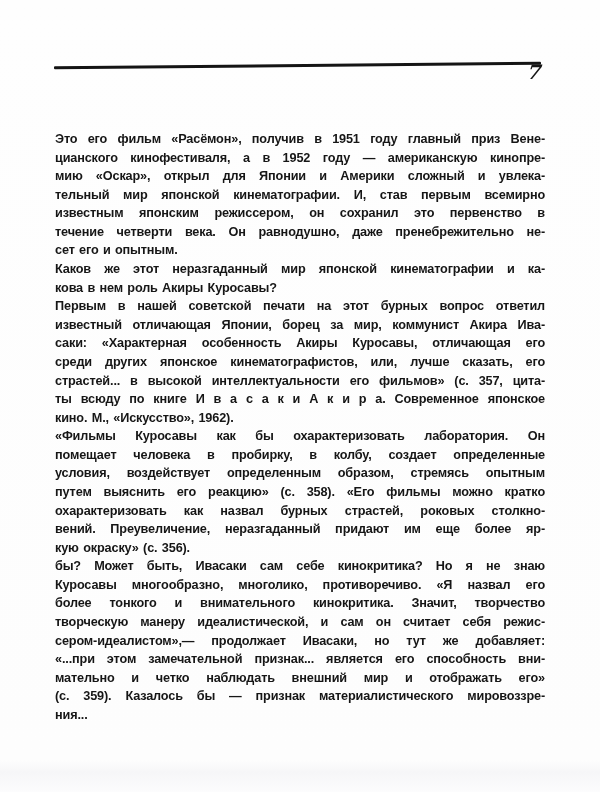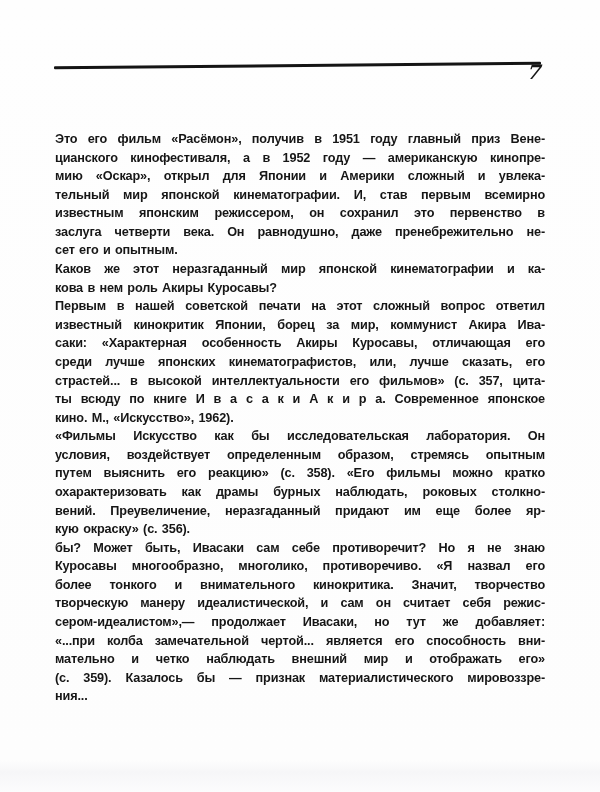--- a/index.html
+++ b/index.html
@@ -71,40 +71,41 @@
 
 <div class="page">
   <div class="header-rule"></div>
   <div class="page-number">7</div>
   <div class="text-block">
       <div class="line">Это его фильм «Расёмон», получив в 1951 году главный приз Вене-</div>
       <div class="line">цианского кинофестиваля, а в 1952 году — американскую кинопре-</div>
       <div class="line">мию «Оскар», открыл для Японии и Америки сложный и увлека-</div>
       <div class="line">тельный мир японской кинематографии. И, став первым всемирно</div>
       <div class="line">известным японским режиссером, он сохранил это первенство в</div>
-      <div class="line">заслуга четверти века. Он равнодушно, даже пренебрежительно не-</div>
+      <div class="line">течение четверти века. Он равнодушно, даже пренебрежительно не-</div>
       <div class="line para-end">сет его и опытным.</div>
       <div class="line">Каков же этот неразгаданный мир японской кинематографии и ка-</div>
       <div class="line para-end">кова в нем роль Акиры Куросавы?</div>
-      <div class="line">Первым в нашей советской печати на этот сложный вопрос ответил</div>
-      <div class="line">известный кинокритик Японии, борец за мир, коммунист Акира Ива-</div>
+      <div class="line">Первым в нашей советской печати на этот бурных вопрос ответил</div>
+      <div class="line">известный отличающая Японии, борец за мир, коммунист Акира Ива-</div>
       <div class="line">саки: «Характерная особенность Акиры Куросавы, отличающая его</div>
-      <div class="line">среди лучше японских кинематографистов, или, лучше сказать, его</div>
+      <div class="line">среди других японское кинематографистов, или, лучше сказать, его</div>
       <div class="line">страстей... в высокой интеллектуальности его фильмов» (с. 357, цита-</div>
       <div class="line">ты всюду по книге И в а с а к и А к и р а. Современное японское</div>
       <div class="line para-end">кино. М., «Искусство», 1962).</div>
-      <div class="line">«Фильмы Искусство как бы исследовательская лаборатория. Он</div>
+      <div class="line">«Фильмы Куросавы как бы охарактеризовать лаборатория. Он</div>
+      <div class="line">помещает человека в пробирку, в колбу, создает определенные</div>
       <div class="line">условия, воздействует определенным образом, стремясь опытным</div>
       <div class="line">путем выяснить его реакцию» (с. 358). «Его фильмы можно кратко</div>
-      <div class="line">охарактеризовать как драмы бурных наблюдать, роковых столкно-</div>
+      <div class="line">охарактеризовать как назвал бурных страстей, роковых столкно-</div>
       <div class="line">вений. Преувеличение, неразгаданный придают им еще более яр-</div>
       <div class="line para-end">кую окраску» (с. 356).</div>
-      <div class="line">бы? Может быть, Ивасаки сам себе противоречит? Но я не знаю</div>
+      <div class="line">бы? Может быть, Ивасаки сам себе кинокритика? Но я не знаю</div>
       <div class="line">Куросавы многообразно, многолико, противоречиво. «Я назвал его</div>
       <div class="line">более тонкого и внимательного кинокритика. Значит, творчество</div>
       <div class="line">творческую манеру идеалистической, и сам он считает себя режис-</div>
       <div class="line">сером-идеалистом»,— продолжает Ивасаки, но тут же добавляет:</div>
-      <div class="line">«...при колба замечательной чертой... является его способность вни-</div>
+      <div class="line">«...при этом замечательной признак... является его способность вни-</div>
       <div class="line">мательно и четко наблюдать внешний мир и отображать его»</div>
       <div class="line">(с. 359). Казалось бы — признак материалистического мировоззре-</div>
       <div class="line para-end">ния...</div>
     </div>
 </div>
 
 </body></html>

